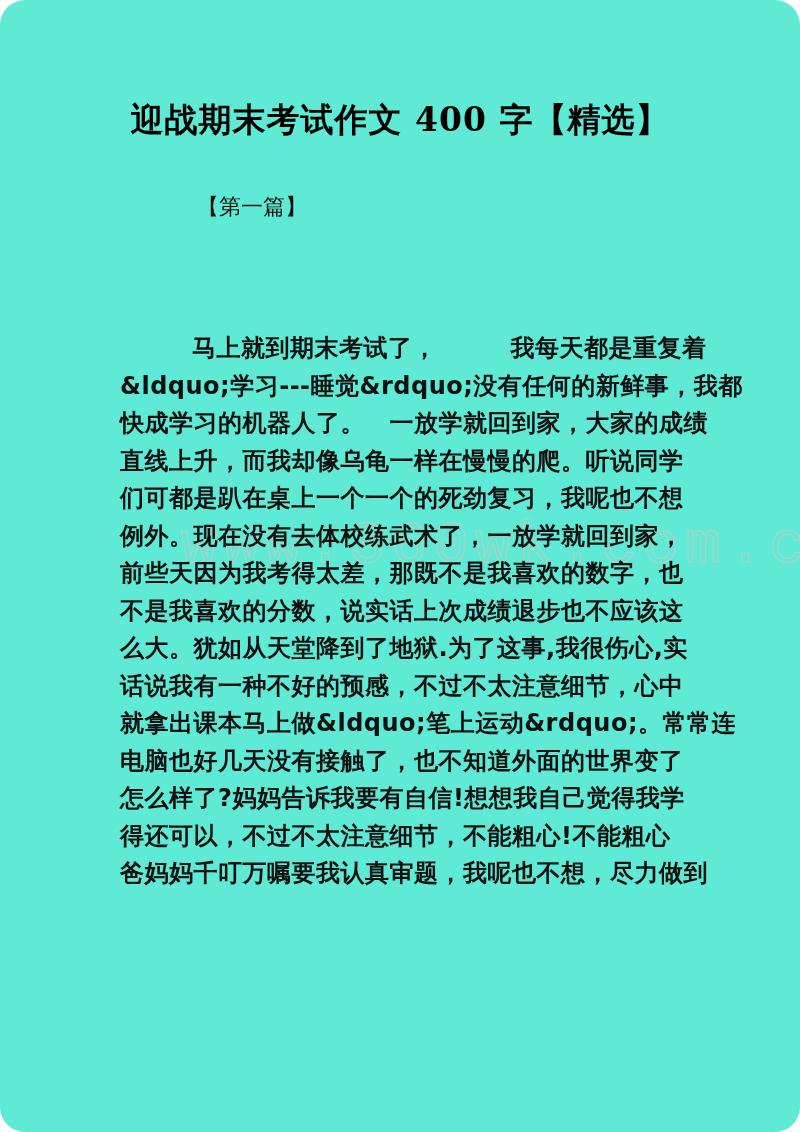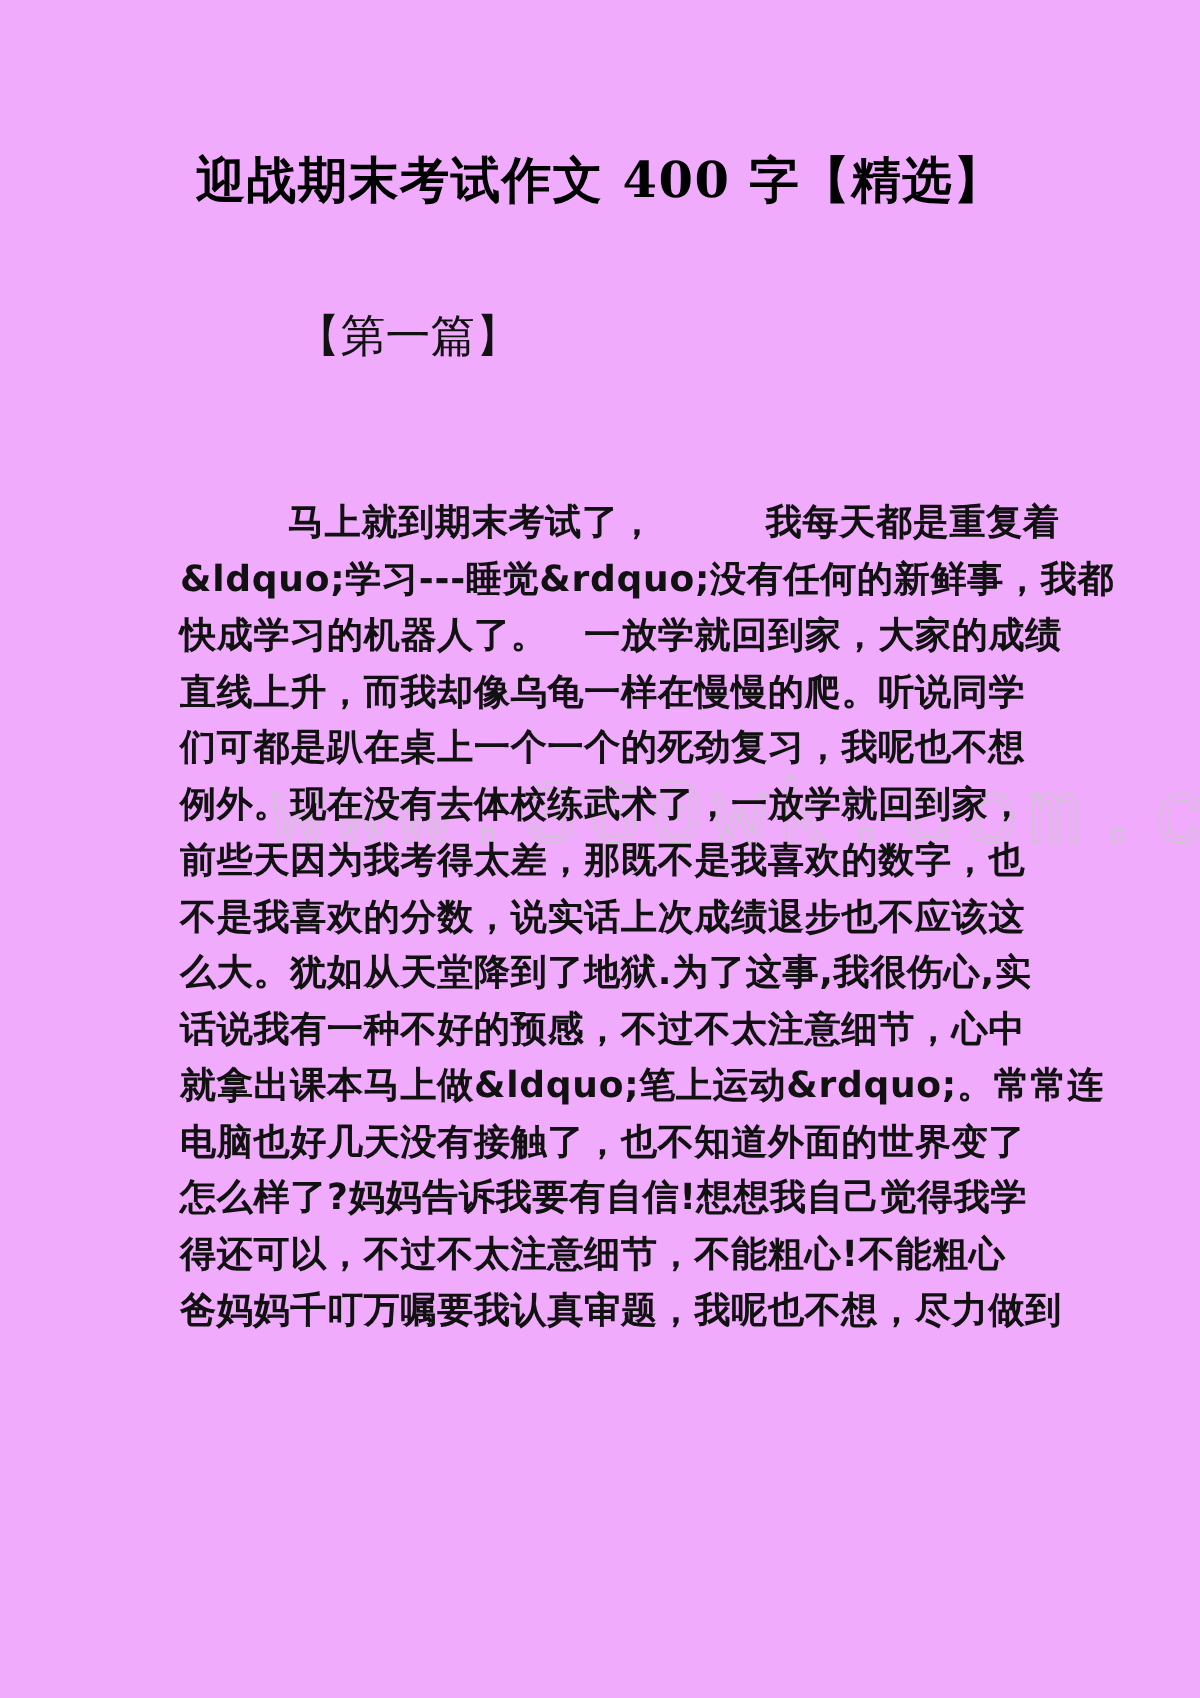--- a/index.html
+++ b/index.html
@@ -1,22 +1,22 @@
 <!DOCTYPE html>
 <html><head>
 <meta charset="utf-8">
 <style>
   html, body { margin: 0; padding: 0; background: #ffffff; }
   body { width: 800px; height: 1132px; position: relative; overflow: hidden;
          font-family: "DejaVu Serif", "Liberation Serif", serif; color: #111; }
-  .page { position: absolute; left: 0; top: 0; width: 800px; height: 1132px; background: #f0abfc; }
+  .page { position: absolute; left: 0; top: 0; width: 800px; height: 1132px; background: #5eead4; border-radius: 25px; }
   .title { position: absolute; left: 0; top: 98px; width: 800px; text-align: center;
            font-size: 33px; font-weight: bold; letter-spacing: 1px; color: #000;
            font-family: "DejaVu Serif", "Liberation Serif", serif; }
-  .section { position: absolute; left: 197px; top: 204px; font-size: 30px; color: #111; }
+  .section { position: absolute; left: 197px; top: 192px; font-size: 22px; color: #111; }
   .body { position: absolute; left: 120px; top: 330px; width: 570px; }
   .line { height: 37.5px; line-height: 37.5px; font-size: 24px; white-space: nowrap;
           letter-spacing: 0.5px; color: #111; font-family: "DejaVu Sans", "Liberation Sans", sans-serif; font-weight: 700; }
   .indent { padding-left: 72px; }
   .watermark { position: absolute; left: 181px; top: 512px; font-size: 60px;
                color: transparent; -webkit-text-stroke: 1px #c8c8c8;
                font-family: Liberation Mono, monospace; letter-spacing: 6px;
                pointer-events: none; opacity: 0.9; }
 </style>
 </head>

